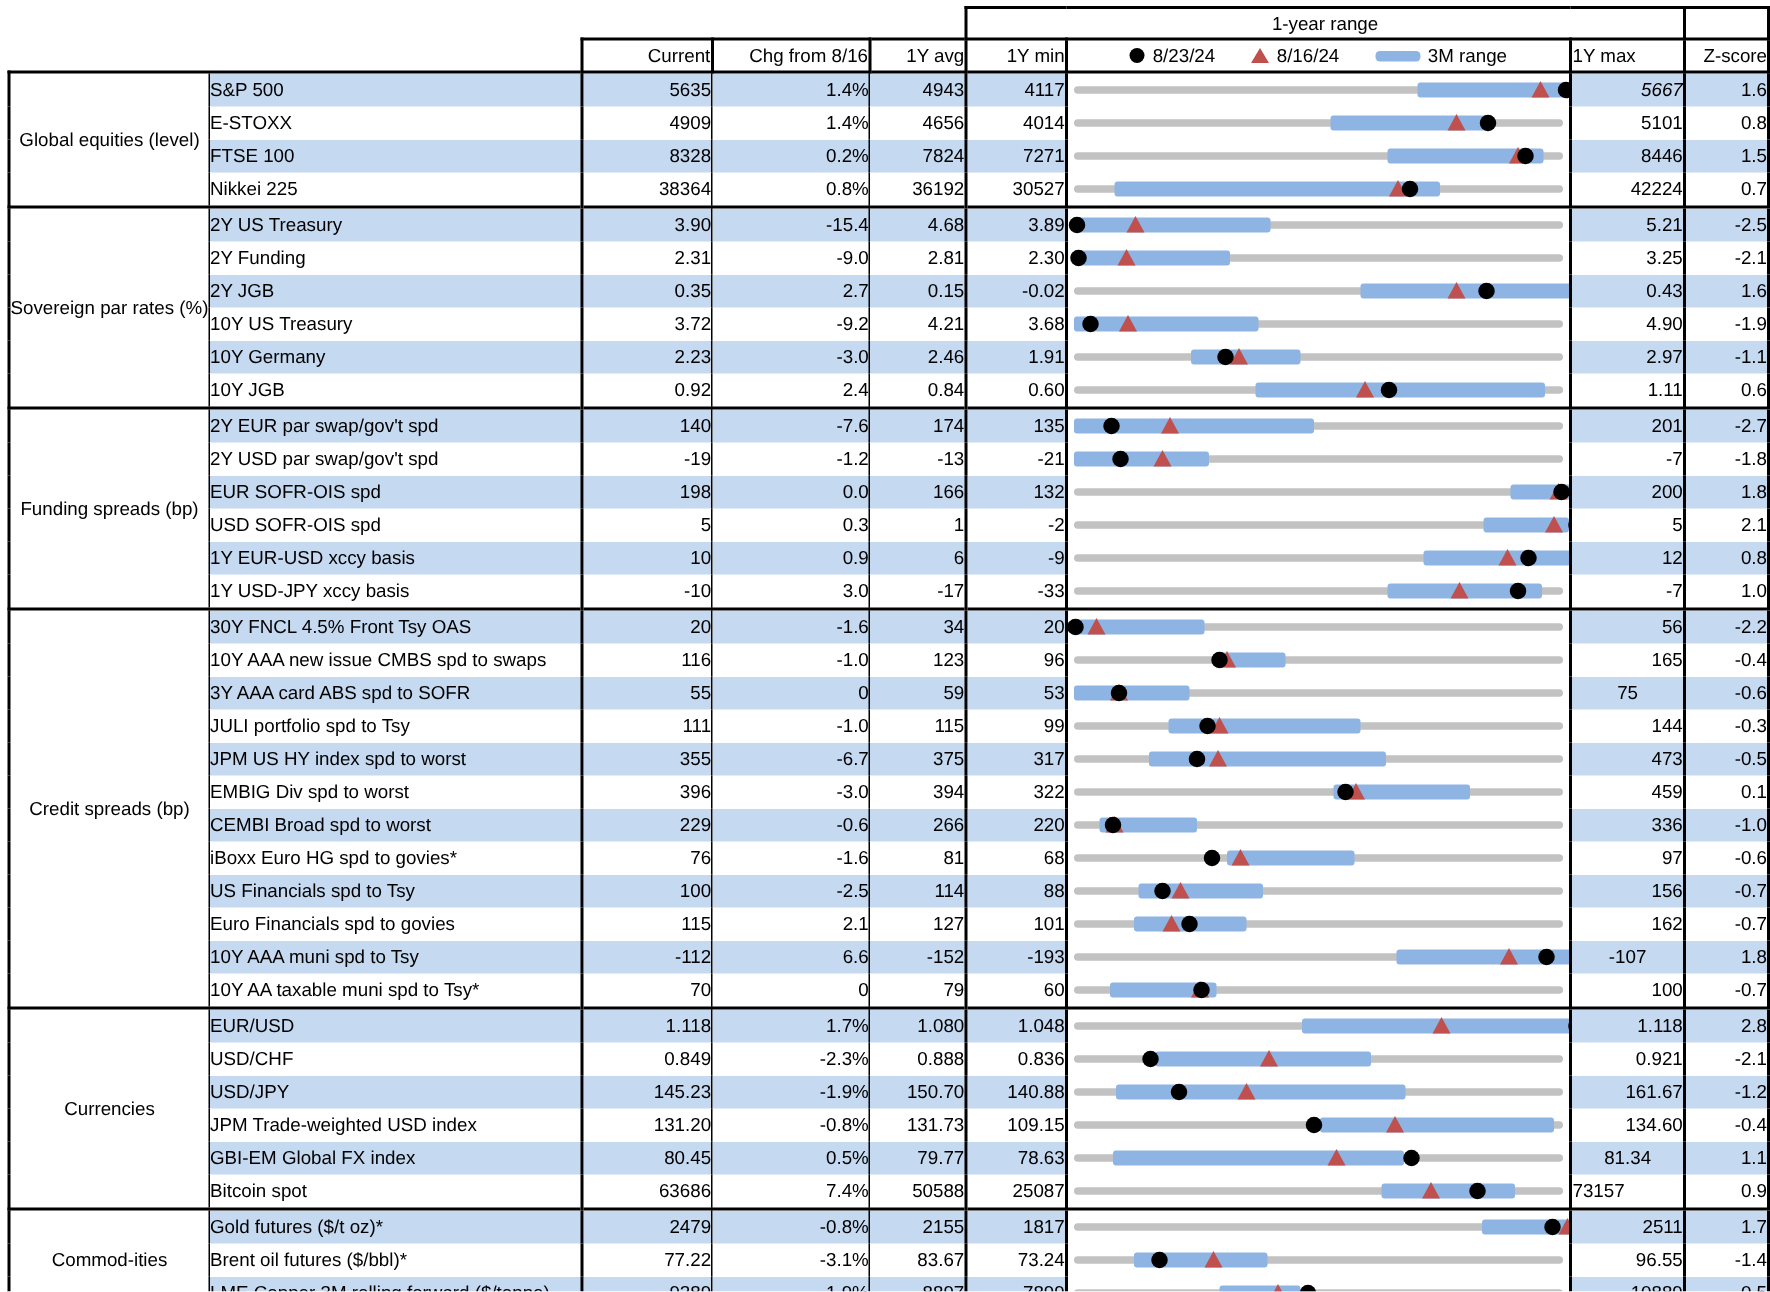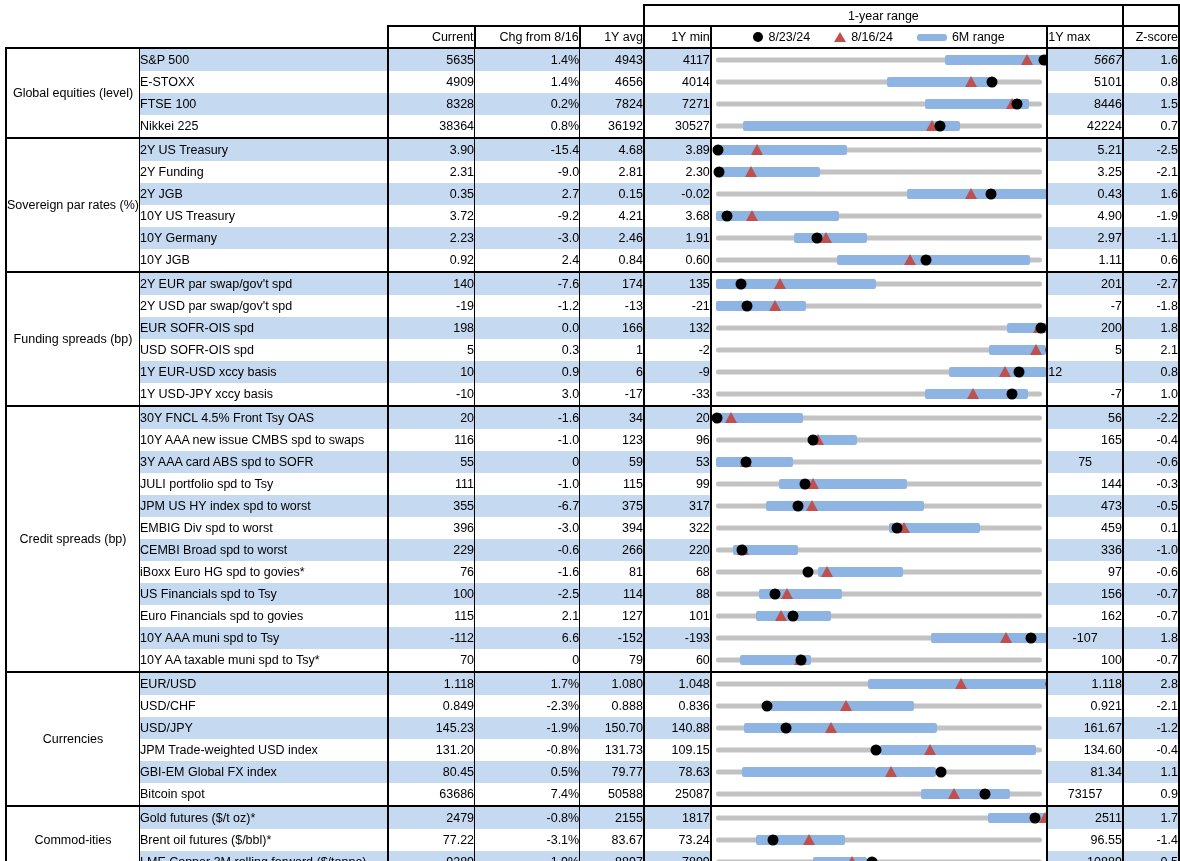--- a/index.html
+++ b/index.html
@@ -87,21 +87,21 @@
             <span class="leg-item">
                 <span class="leg-dot"></span>
                 <span>8/23/24</span>
               </span>
             <span class="leg-item">
                 <span class="leg-tri"></span>
                 <span>8/16/24</span>
               </span>
             <span class="leg-item">
                 <span class="leg-bar"></span>
-                <span>6M range</span>
+                <span>3M range</span>
               </span>
           </div>
         </th>
         <th class="hcell hl">1Y max</th>
         <th class="hcell hr">Z-score</th>
       </tr>
     </thead>
   <tbody class="section">
         <tr class="shade">
           <td class="cat" rowspan="4">Global equities (level)</td>
@@ -355,21 +355,21 @@
           <td class="num br2 shadeable">6</td>
           <td class="num br2 shadeable">-9</td>
           <td class="chart-cell br2">
             <div class="chart">
               <div class="track"></div>
               <div class="mbar" style="left: 237.16px; width: 97.82px;"></div>
               <div class="tri" style="left: 292.77px;"></div>
               <div class="dot" style="left: 307.175px;"></div>
             </div>
           </td>
-          <td class="numl br2 shadeable" style="text-align: left;">12</td>
+          <td class="numl br2 shadeable" style="text-align: right;">12</td>
           <td class="num brOuter shadeable">0.8</td>
         </tr>
         <tr>
           <td class="lbl br2 shadeable">1Y USD-JPY xccy basis</td>
           <td class="num br1 shadeable">-10</td>
           <td class="num br1 shadeable">3.0</td>
           <td class="num br2 shadeable">-17</td>
           <td class="num br2 shadeable">-33</td>
           <td class="chart-cell br2">
             <div class="chart">
@@ -667,38 +667,38 @@
           <td class="num br2 shadeable">79.77</td>
           <td class="num br2 shadeable">78.63</td>
           <td class="chart-cell br2">
             <div class="chart">
               <div class="track"></div>
               <div class="mbar" style="left: 30.13px; width: 194.3px;"></div>
               <div class="tri" style="left: 179.54px;"></div>
               <div class="dot" style="left: 229.12px;"></div>
             </div>
           </td>
-          <td class="numl br2 shadeable" style="text-align: right;">81.34</td>
+          <td class="numl br2 shadeable" style="text-align: center;">81.34</td>
           <td class="num brOuter shadeable">1.1</td>
         </tr>
         <tr>
           <td class="lbl br2 shadeable">Bitcoin spot</td>
           <td class="num br1 shadeable">63686</td>
           <td class="num br1 shadeable">7.4%</td>
           <td class="num br2 shadeable">50588</td>
           <td class="num br2 shadeable">25087</td>
           <td class="chart-cell br2">
             <div class="chart">
               <div class="track"></div>
               <div class="mbar" style="left: 209.355px; width: 89.11px;"></div>
               <div class="tri" style="left: 242.52px;"></div>
               <div class="dot" style="left: 273.005px;"></div>
             </div>
           </td>
-          <td class="numl br2 shadeable" style="text-align: center;">73157</td>
+          <td class="numl br2 shadeable" style="text-align: left;">73157</td>
           <td class="num brOuter shadeable">0.9</td>
         </tr>
       </tbody>
       <tbody class="section">
         <tr class="shade">
           <td class="cat" rowspan="3">Commod-ities</td>
           <td class="lbl br2 shadeable">Gold futures ($/t oz)*</td>
           <td class="num br1 shadeable">2479</td>
           <td class="num br1 shadeable">-0.8%</td>
           <td class="num br2 shadeable">2155</td>

